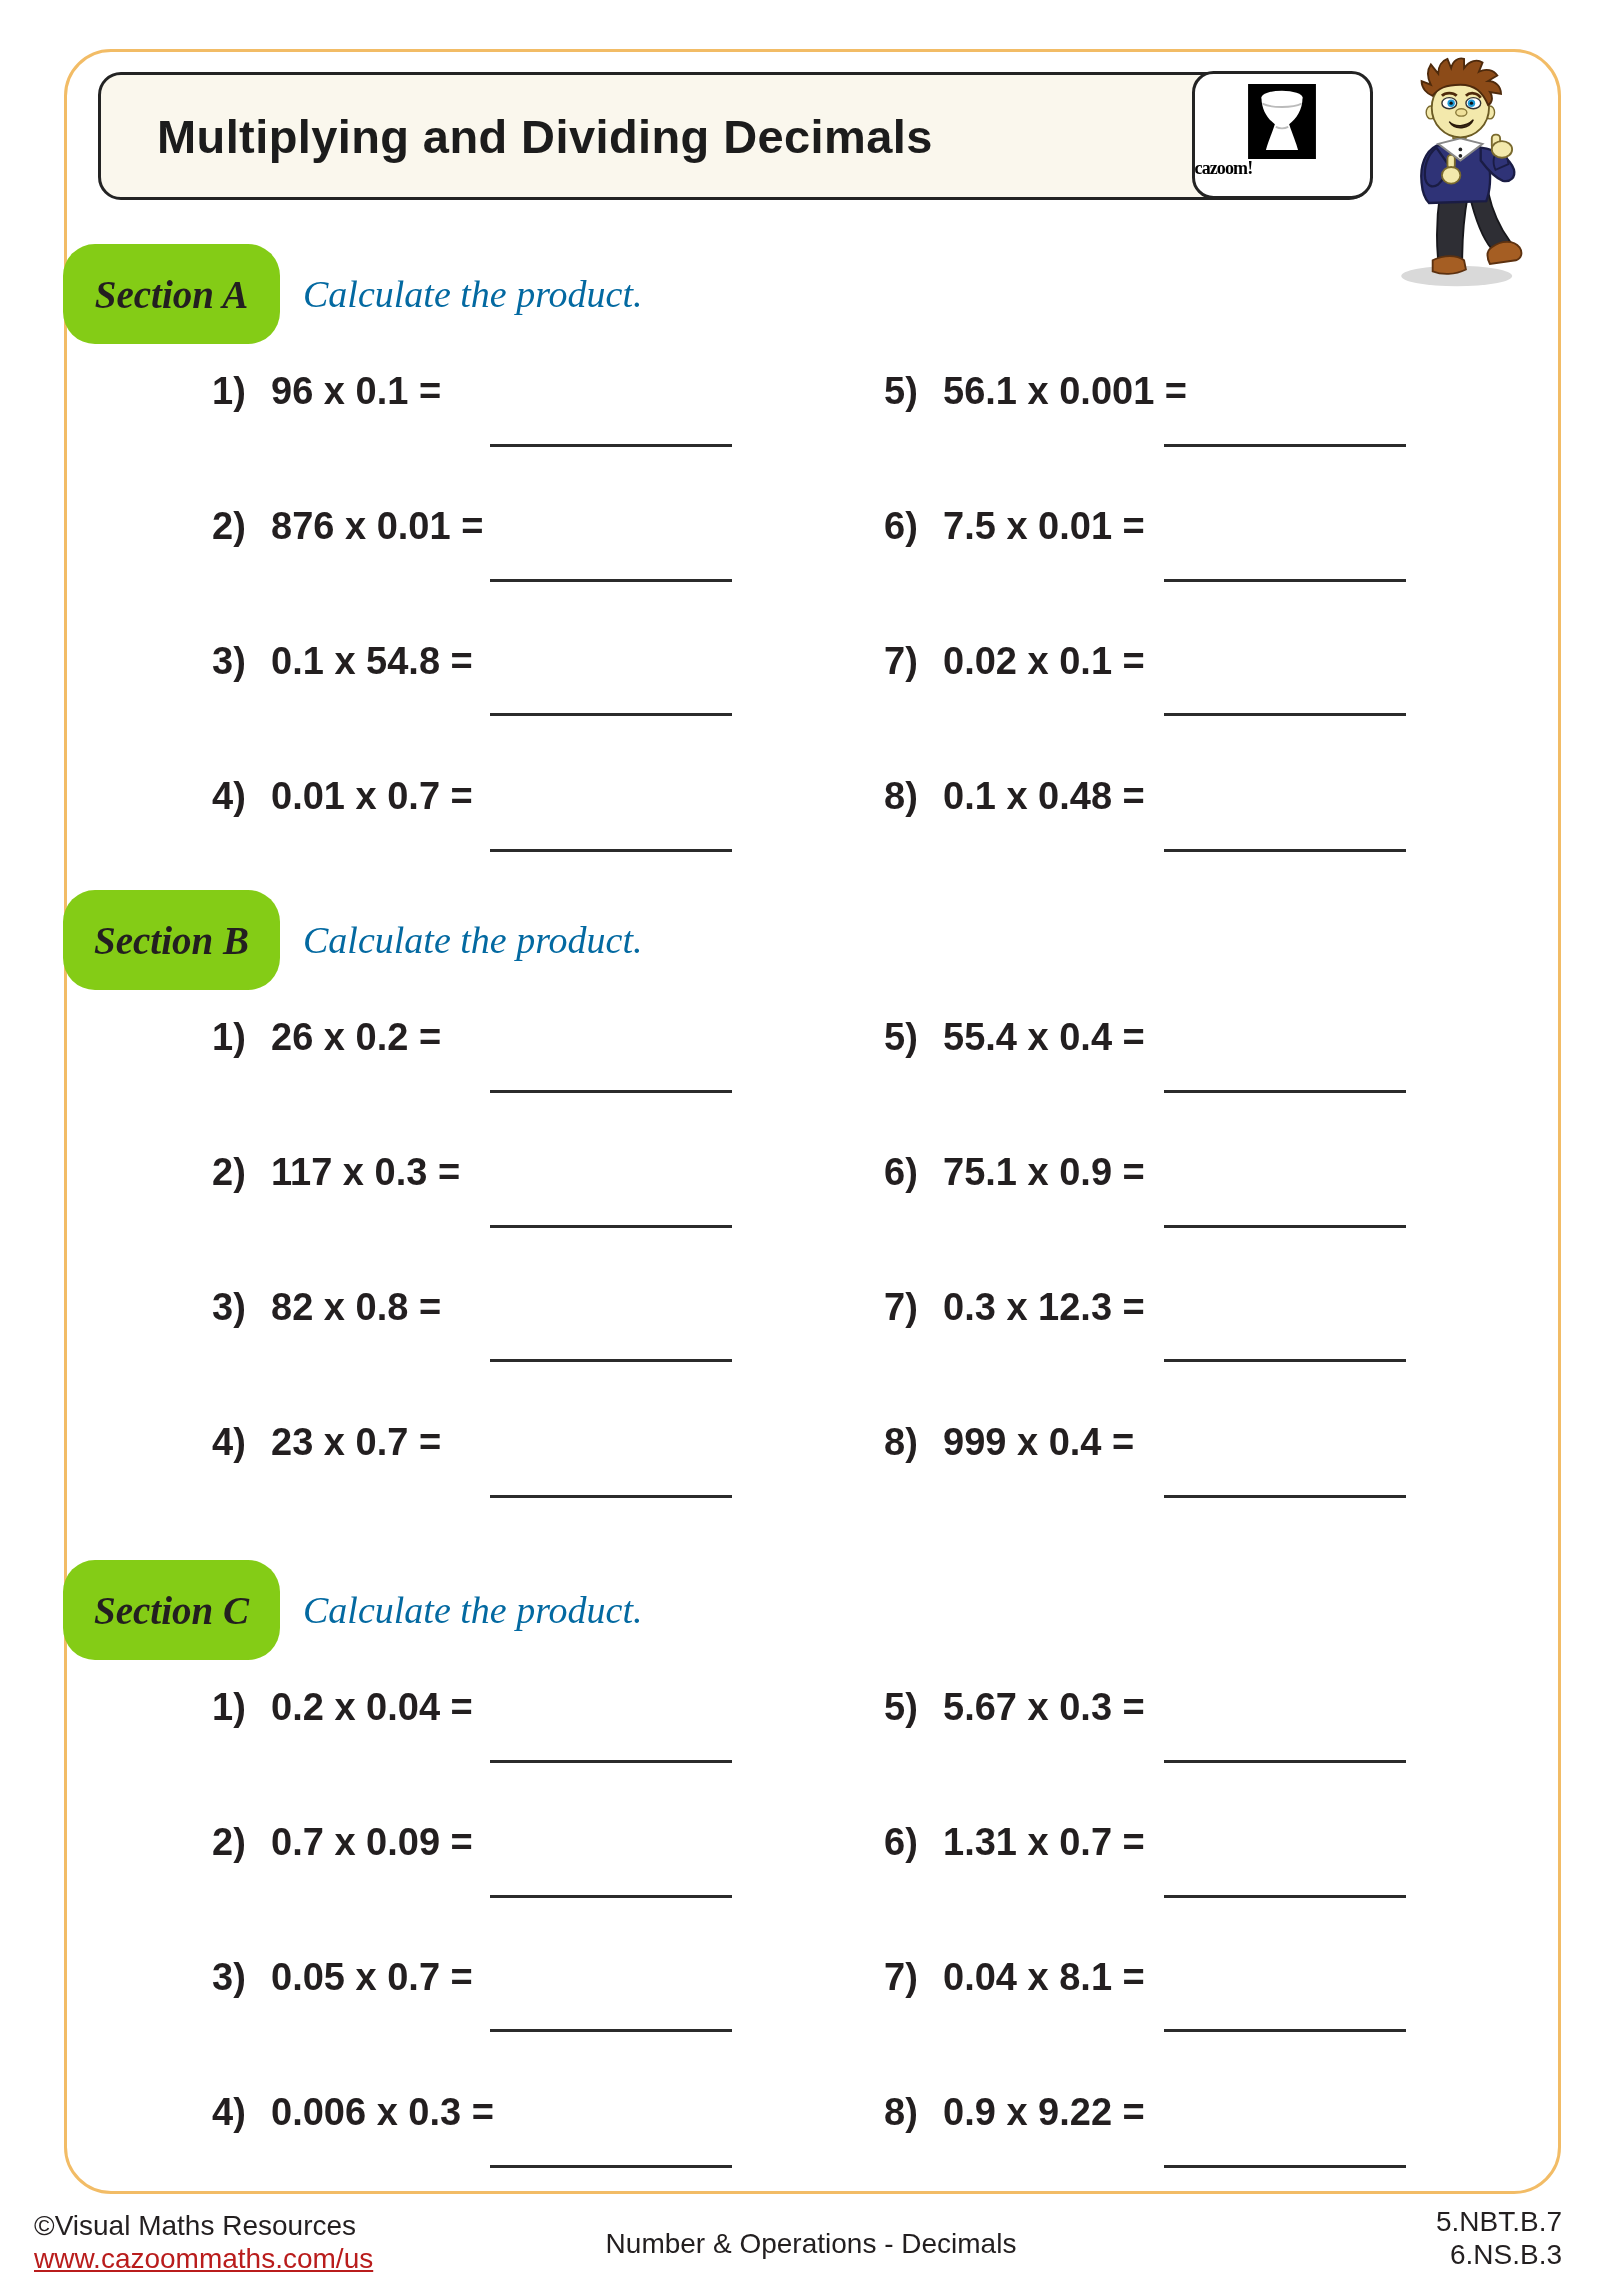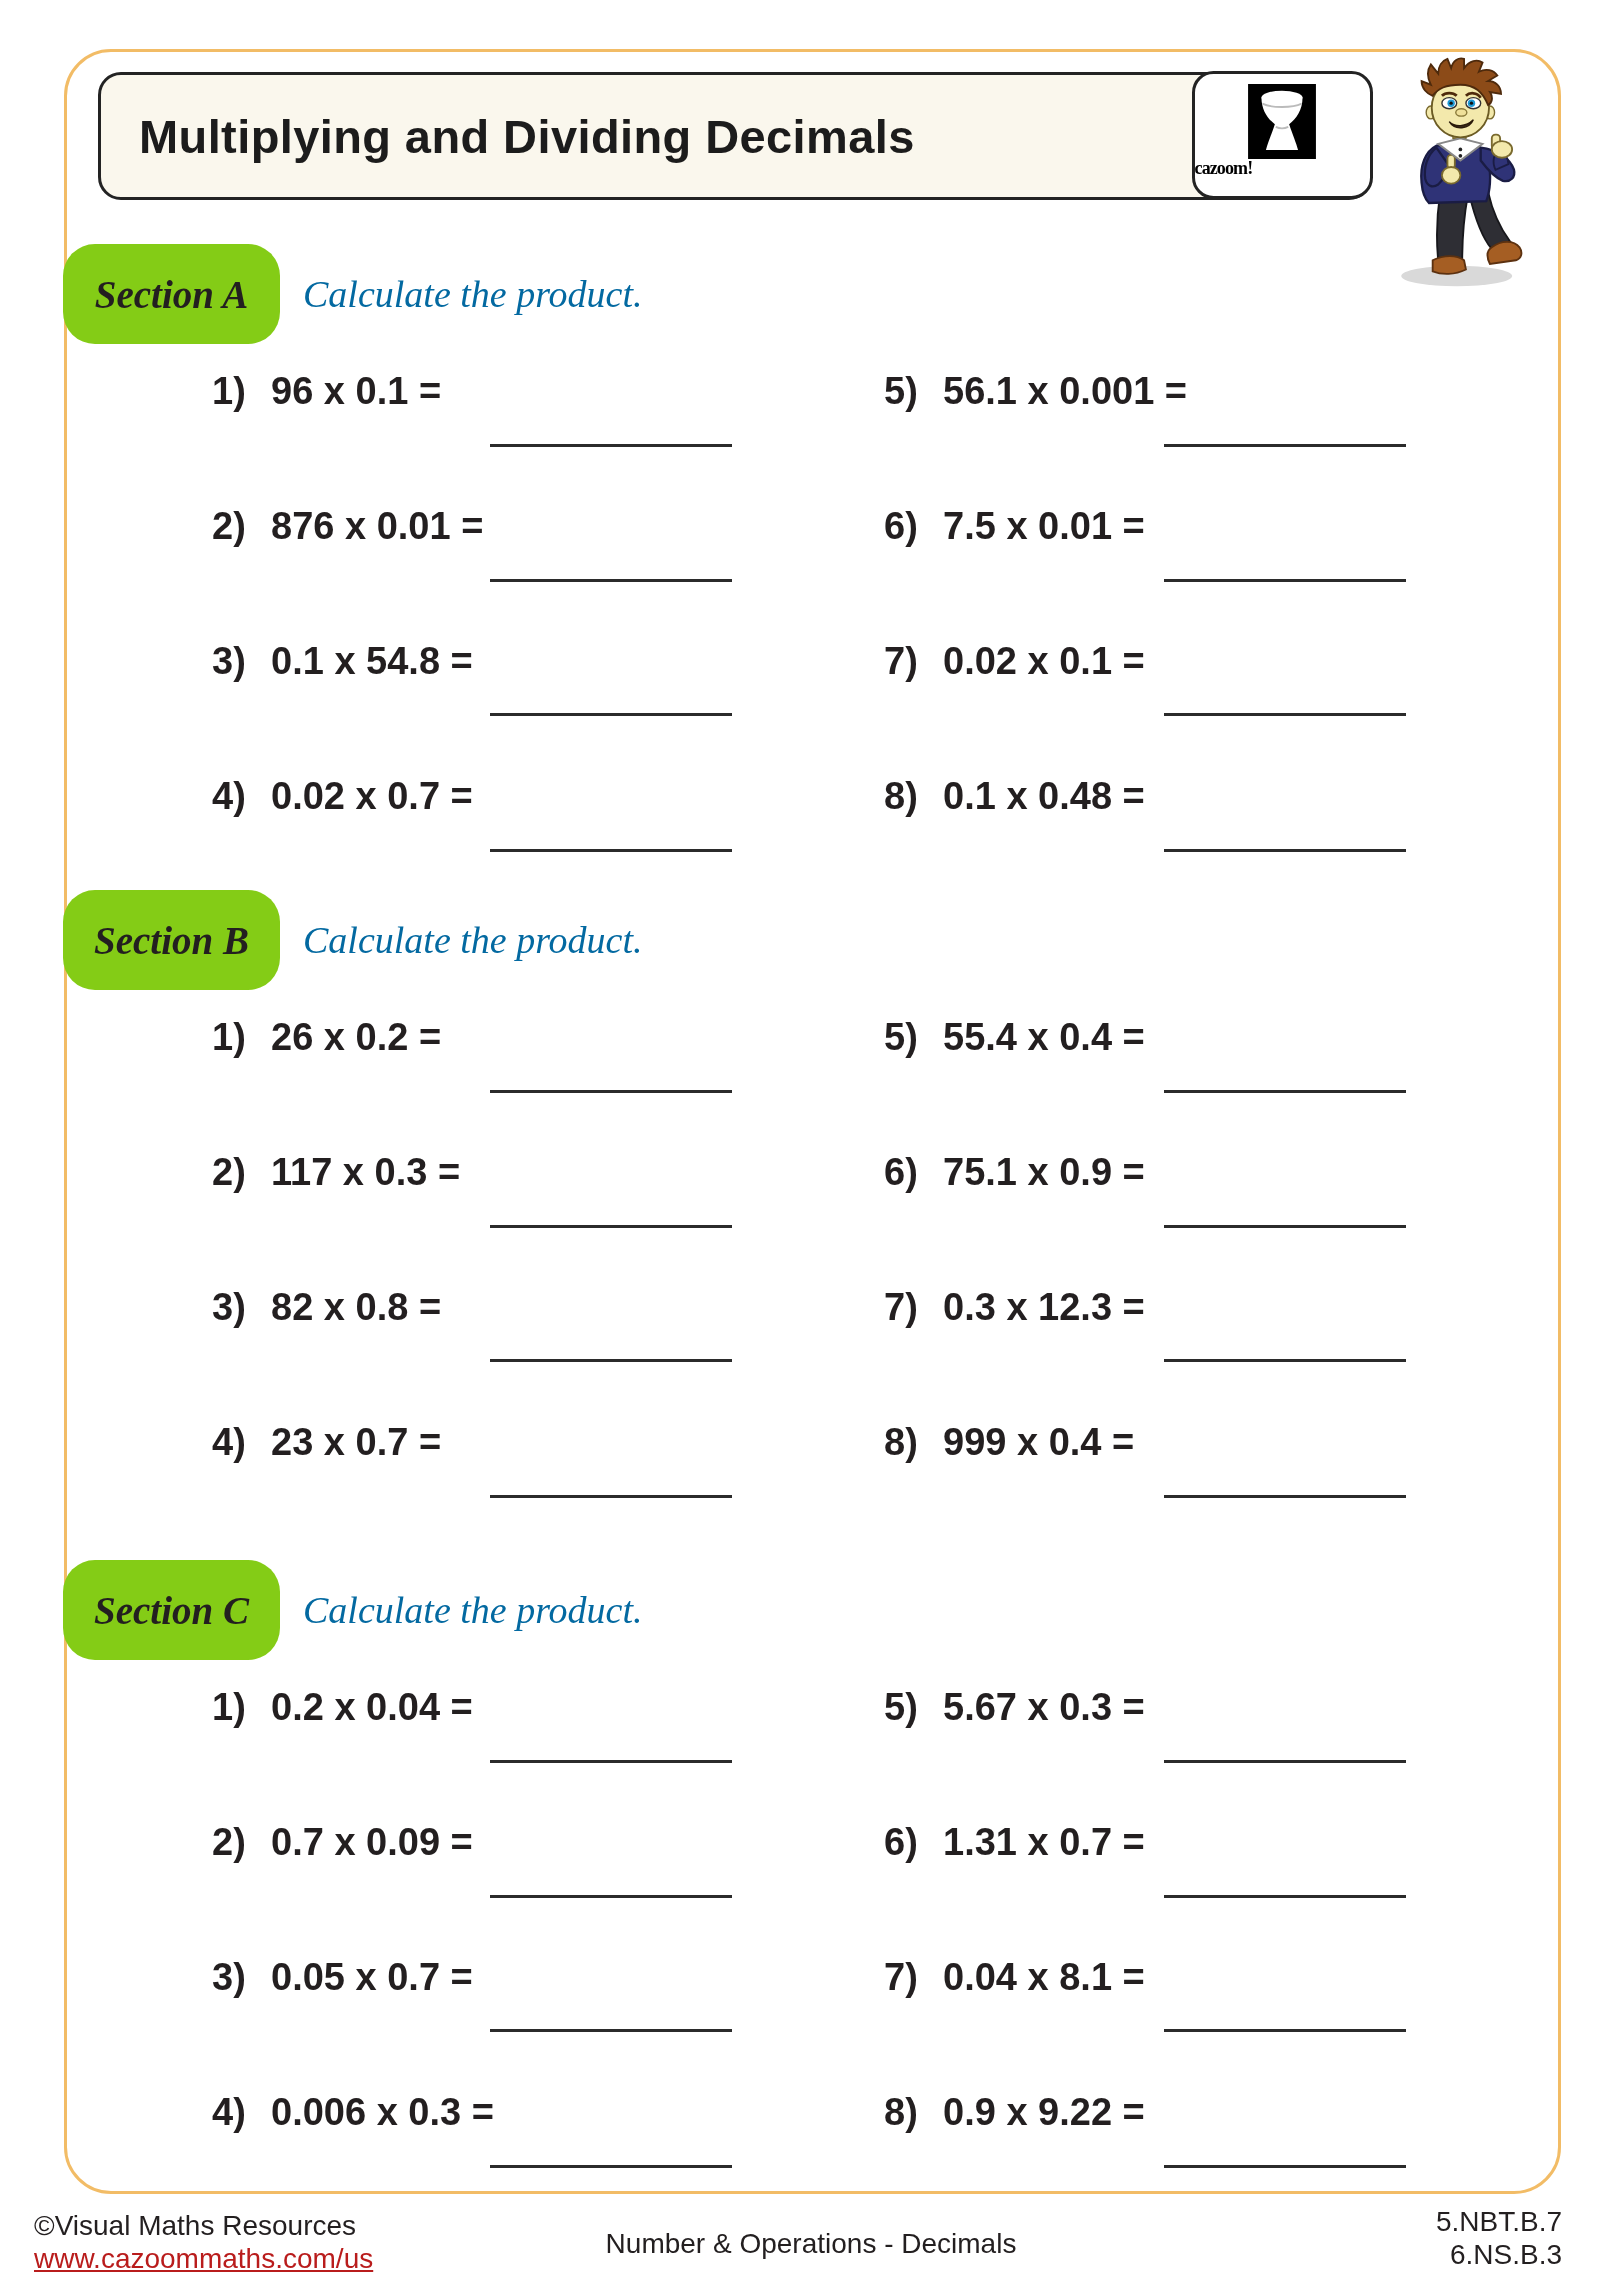--- a/index.html
+++ b/index.html
@@ -11,21 +11,21 @@
   .page-border{
     position:absolute;left:64px;top:49px;width:1497px;height:2145px;
     border:3.6px solid #F2BC66;border-radius:47px;box-sizing:border-box;
   }
   
   .title-bar{
     position:absolute;left:98px;top:72px;width:1274px;height:128px;
     background:#FAF7ED;border:3.6px solid #232323;border-radius:23px;box-sizing:border-box;
   }
   .title-text{
-    position:absolute;left:38px;top:0;height:100%;display:flex;align-items:center;
+    position:absolute;left:56px;top:0;height:100%;display:flex;align-items:center;
     font-weight:bold;font-size:47px;letter-spacing:0.4px;color:#1c1c1c;white-space:nowrap;
   }
   .logo-panel{
     position:absolute;right:-3.6px;top:-3.6px;height:128px;width:181px;
     background:#ffffff;border:3.6px solid #232323;border-radius:21.5px;box-sizing:border-box;
   }
   .logo-square{width:68px;height:75px;margin:9.9px auto 0 auto;display:block;}
   .logo-text{
     text-align:left;font-family:"Liberation Serif",serif;font-weight:bold;
     font-size:18px;letter-spacing:-0.9px;color:#000;margin-top:-1.8px;
@@ -133,21 +133,21 @@
       <span>876 x 0.01 =</span>
     </div>
   <div class="aline c1 l2"></div>
   <div class="prob c1 t3">
       <span class="pnum">3)</span>
       <span>0.1 x 54.8 =</span>
     </div>
   <div class="aline c1 l3"></div>
   <div class="prob c1 t4">
       <span class="pnum">4)</span>
-      <span>0.02 x 0.7 =</span>
+      <span>0.01 x 0.7 =</span>
     </div>
   <div class="aline c1 l4"></div>
 
   <div class="prob c2 t1">
       <span class="pnum">5)</span>
       <span>56.1 x 0.001 =</span>
     </div>
   <div class="aline c2 l1"></div>
   <div class="prob c2 t2">
       <span class="pnum">6)</span>

